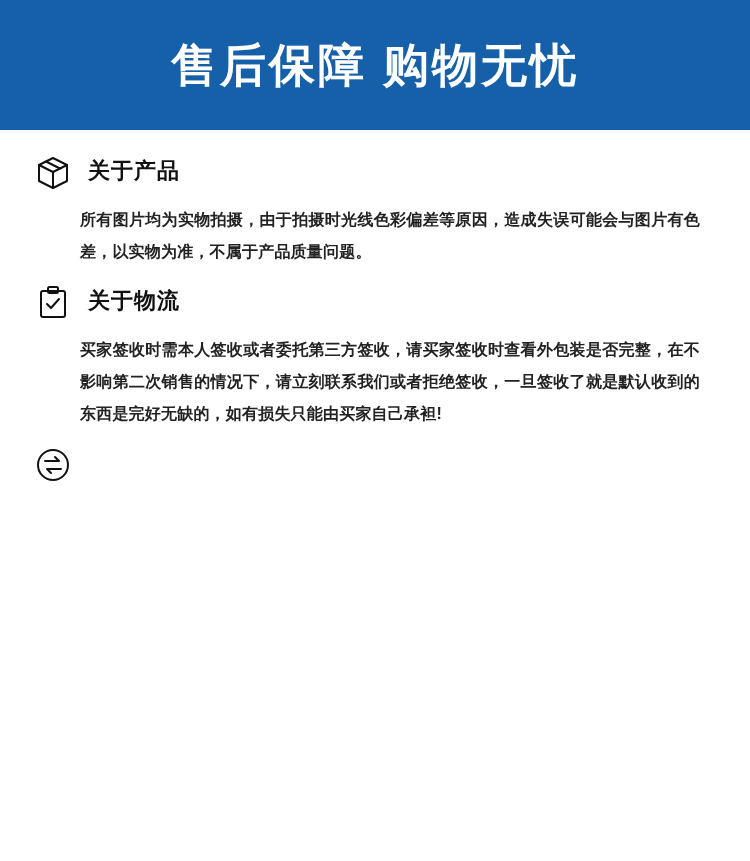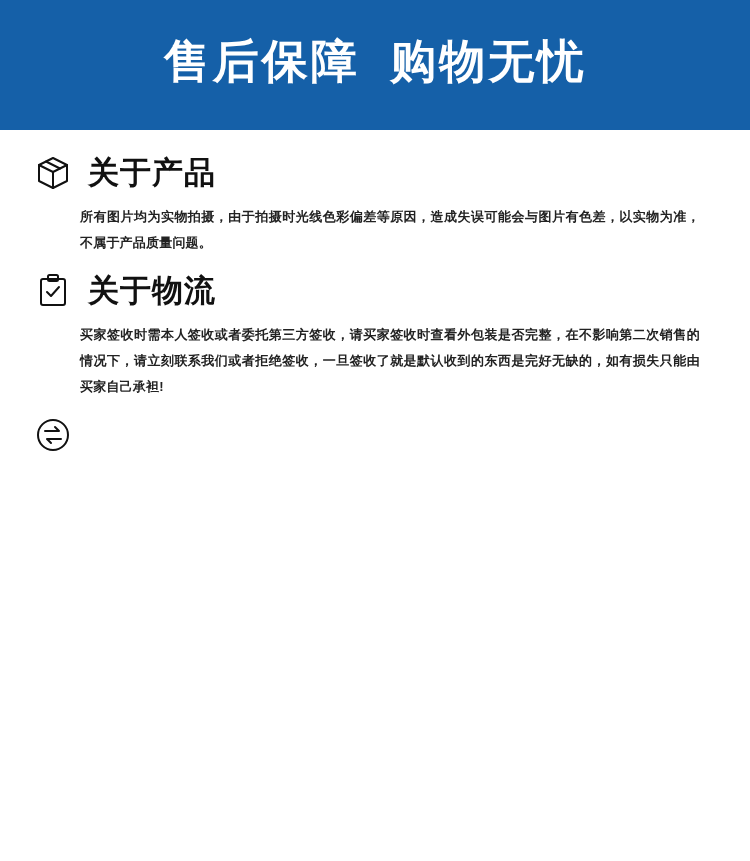--- a/index.html
+++ b/index.html
@@ -21,21 +21,20 @@
     background: #ffffff;
   }
   .banner {
     width: 750px;
     height: 130px;
     background: #1560a8;
     display: flex;
     align-items: center;
     justify-content: center;
     box-sizing: border-box;
-    font-family: Liberation Mono, monospace;
   }
   .banner-title {
     color: #ffffff;
     font-size: 46px;
     font-weight: bold;
     letter-spacing: 3px;
     line-height: 1;
     white-space: nowrap;
   }
   .content {
@@ -57,28 +56,29 @@
     height: 42px;
     flex: 0 0 42px;
     display: flex;
     align-items: center;
     justify-content: center;
   }
   .sec-icon svg {
     display: block;
   }
   .sec-title {
-    font-size: 31px;
+    font-size: 22px;
     font-weight: bold;
     color: #111111;
     letter-spacing: 1px;
     line-height: 1.1;
+    font-family: Liberation Mono, monospace;
   }
   .sec-body {
-    font-size: 13px;
+    font-size: 16px;
     line-height: 2.0;
     color: #222222;
     padding: 0 22px 0 52px;
     text-align: justify;
     font-weight: bold;
     letter-spacing: 0.2px;
   }
 </style>
 </head>
 <body>

